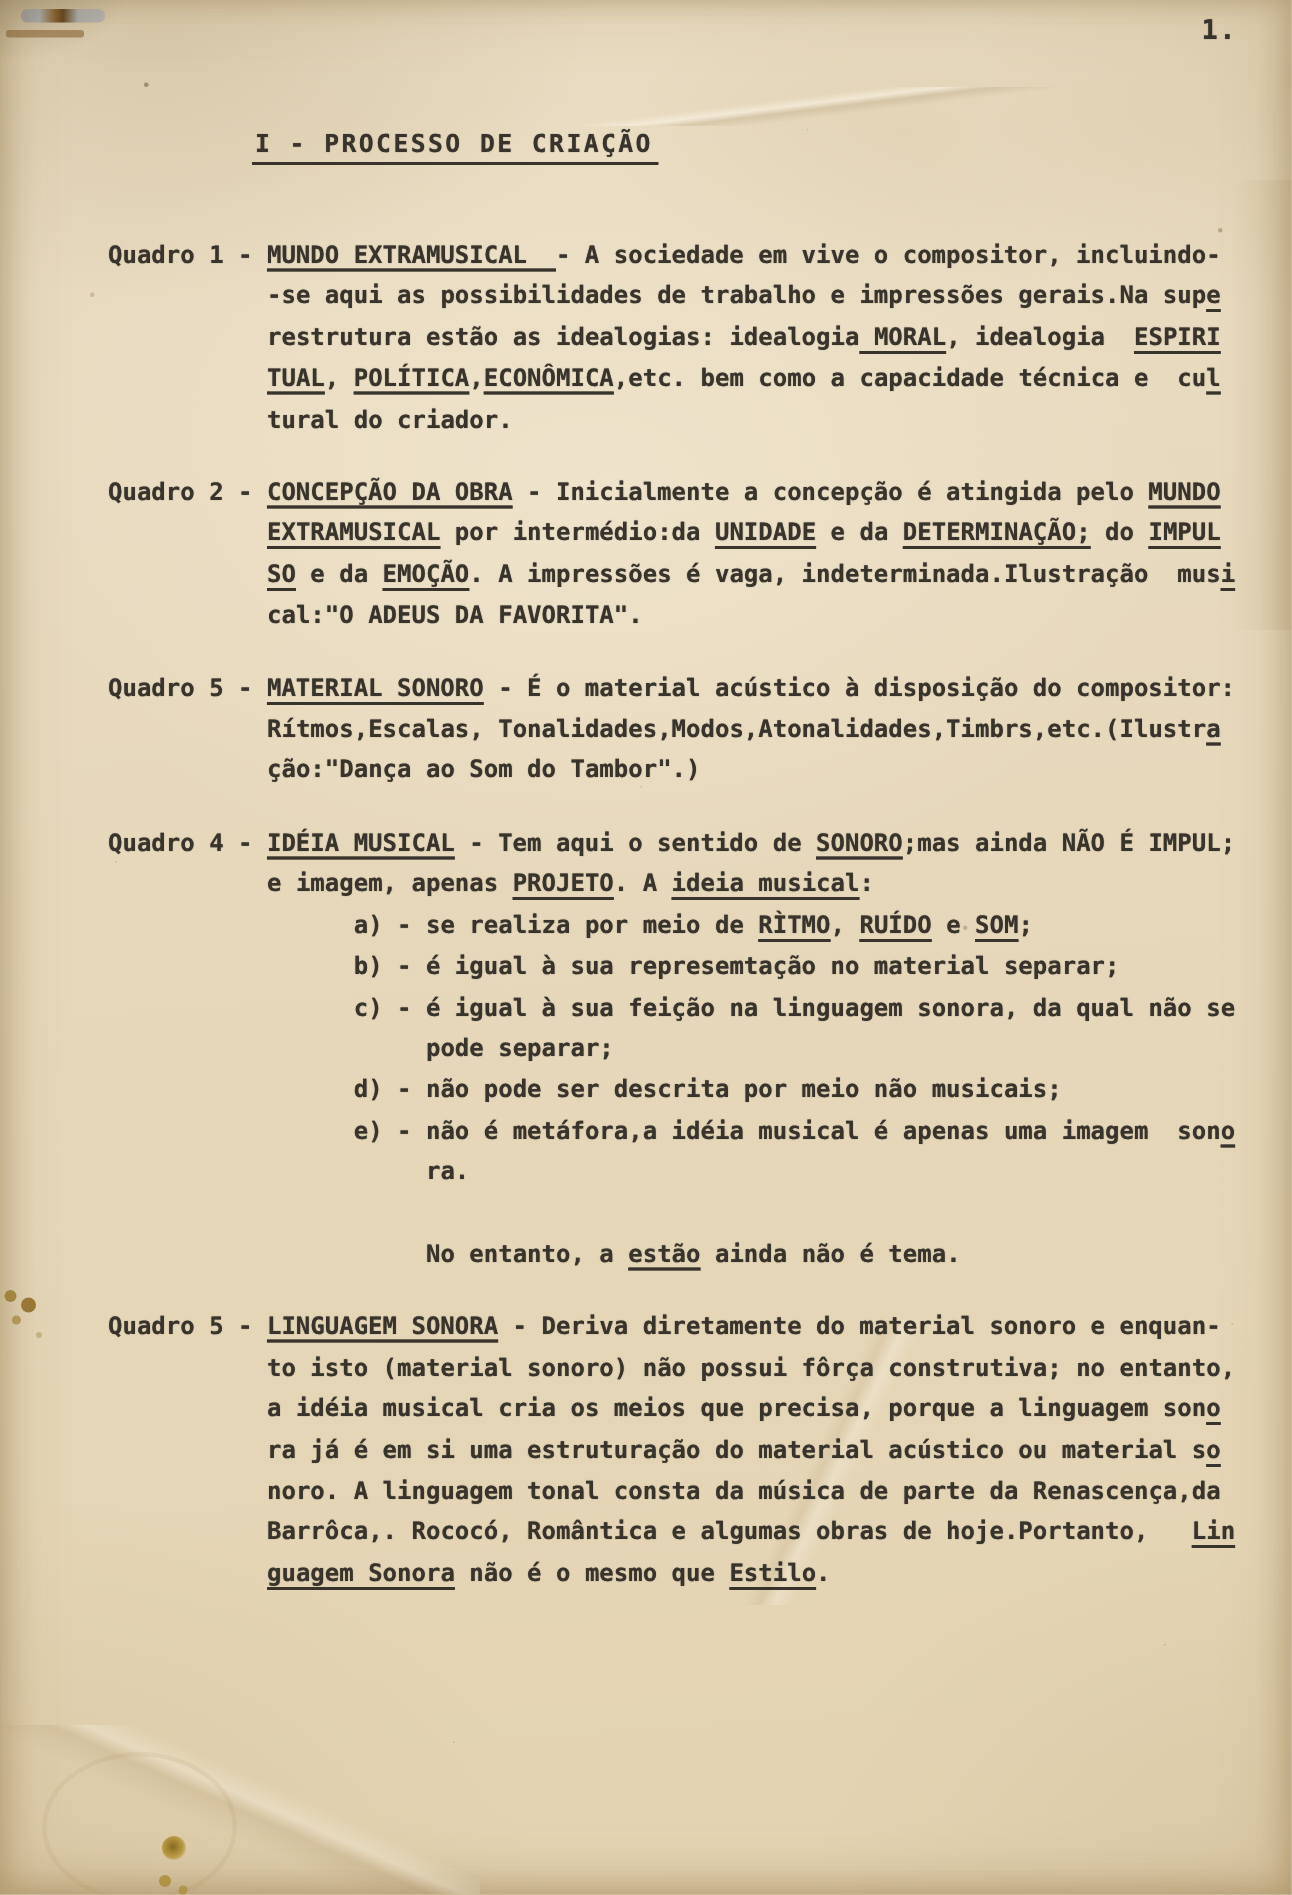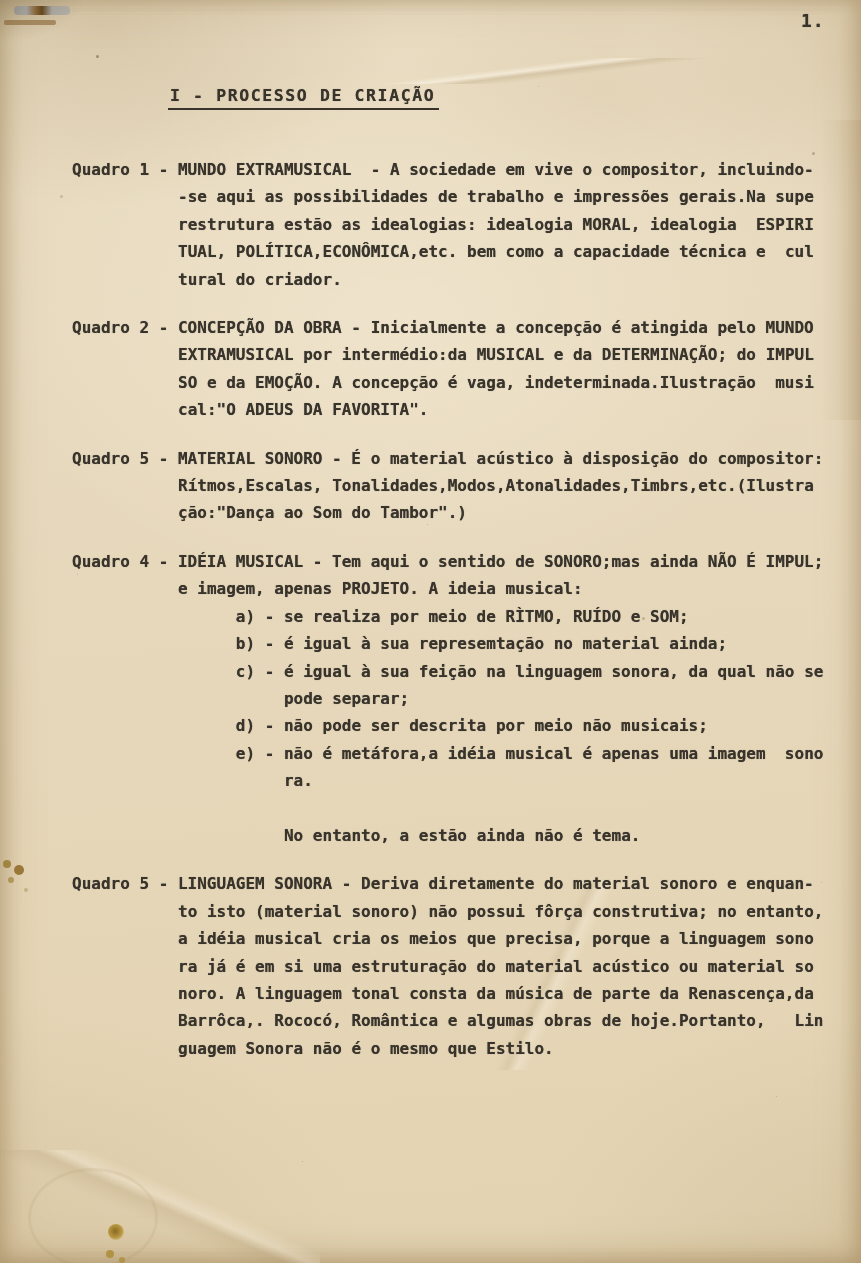--- a/index.html
+++ b/index.html
@@ -52,20 +52,21 @@
     white-space:pre-wrap;
     font-size:16px;font-weight:bold;
     line-height:27.4px;
     padding-left:106px;text-indent:-106px;
     margin:0 0 21px 0;
     text-shadow:0 0 0.7px rgba(56,51,43,0.72);
   }
   .quadro.gap-lg{margin-bottom:20px;}
   .qlabel{letter-spacing:0;text-align:right;}
   .u{
+    text-decoration:underline;
     text-decoration-thickness:1.7px;
     text-underline-offset:4px;
   }
   
   .artifact{position:absolute;pointer-events:none;}
   .rust-mark{
     top:6px;left:14px;width:56px;height:9px;border-radius:4px;
     background:linear-gradient(90deg,
       rgba(122,128,138,0.55) 0%, rgba(146,152,162,0.65) 22%,
       rgba(122,82,30,0.85) 40%, rgba(88,58,20,0.9) 50%,
@@ -145,30 +146,30 @@
   <div class="page-number">1.</div>
   <div class="doc-title">I - PROCESSO DE CRIAÇÃO</div>
 
   <div class="quadros">
       <div class="quadro"><span class="qlabel">Quadro 1 - </span><span class="u">MUNDO EXTRAMUSICAL  </span><span class="t">- A sociedade em vive o compositor, incluindo-</span>
 <span class="t">-se aqui as possibilidades de trabalho e impressões gerais.Na sup</span><span class="u">e</span>
 <span class="t">restrutura estão as idealogias: idealogia</span><span class="u"> MORAL</span><span class="t">, idealogia  </span><span class="u">ESPIRI</span>
 <span class="u">TUAL</span><span class="t">, </span><span class="u">POLÍTICA</span><span class="t">,</span><span class="u">ECONÔMICA</span><span class="t">,etc. bem como a capacidade técnica e  cu</span><span class="u">l</span>
 <span class="t">tural do criador.</span></div>
       <div class="quadro"><span class="qlabel">Quadro 2 - </span><span class="u">CONCEPÇÃO DA OBRA</span><span class="t"> - Inicialmente a concepção é atingida pelo </span><span class="u">MUNDO</span>
-<span class="u">EXTRAMUSICAL</span><span class="t"> por intermédio:da </span><span class="u">MUSICAL</span><span class="t"> e da </span><span class="u">DETERMINAÇÃO;</span><span class="t"> do </span><span class="u">IMPUL</span>
-<span class="u">SO</span><span class="t"> e da </span><span class="u">EMOÇÃO</span><span class="t">. A concepção é vaga, indeterminada.Ilustração  mus</span><span class="u">i</span>
+<span class="u">EXTRAMUSICAL</span><span class="t"> por intermédio:da </span><span class="u">UNIDADE</span><span class="t"> e da </span><span class="u">DETERMINAÇÃO;</span><span class="t"> do </span><span class="u">IMPUL</span>
+<span class="u">SO</span><span class="t"> e da </span><span class="u">EMOÇÃO</span><span class="t">. A impressões é vaga, indeterminada.Ilustração  mus</span><span class="u">i</span>
 <span class="t">cal:"O ADEUS DA FAVORITA".</span></div>
       <div class="quadro"><span class="qlabel">Quadro 5 - </span><span class="u">MATERIAL SONORO</span><span class="t"> - É o material acústico à disposição do compositor:</span>
 <span class="t">Rítmos,Escalas, Tonalidades,Modos,Atonalidades,Timbrs,etc.(Ilustr</span><span class="u">a</span>
 <span class="t">ção:"Dança ao Som do Tambor".)</span></div>
       <div class="quadro"><span class="qlabel">Quadro 4 - </span><span class="u">IDÉIA MUSICAL</span><span class="t"> - Tem aqui o sentido de </span><span class="u">SONORO</span><span class="t">;mas ainda NÃO É IMPUL;</span>
 <span class="t">e imagem, apenas </span><span class="u">PROJETO</span><span class="t">. A </span><span class="u">ideia musical</span><span class="t">:</span>
 <span class="t">      a) - se realiza por meio de </span><span class="u">RÌTMO</span><span class="t">, </span><span class="u">RUÍDO</span><span class="t"> e </span><span class="u">SOM</span><span class="t">;</span>
-<span class="t">      b) - é igual à sua represemtação no material ainda;</span>
+<span class="t">      b) - é igual à sua represemtação no material separar;</span>
 <span class="t">      c) - é igual à sua feição na linguagem sonora, da qual não se</span>
 <span class="t">           pode separar;</span>
 <span class="t">      d) - não pode ser descrita por meio não musicais;</span>
 <span class="t">      e) - não é metáfora,a idéia musical é apenas uma imagem  son</span><span class="u">o</span>
 <span class="t">           ra.</span>
 
 <span class="t">           No entanto, a </span><span class="u">estão</span><span class="t"> ainda não é tema.</span></div>
       <div class="quadro gap-lg"><span class="qlabel">Quadro 5 - </span><span class="u">LINGUAGEM SONORA</span><span class="t"> - Deriva diretamente do material sonoro e enquan-</span>
 <span class="t">to isto (material sonoro) não possui fôrça construtiva; no entanto,</span>
 <span class="t">a idéia musical cria os meios que precisa, porque a linguagem son</span><span class="u">o</span>

